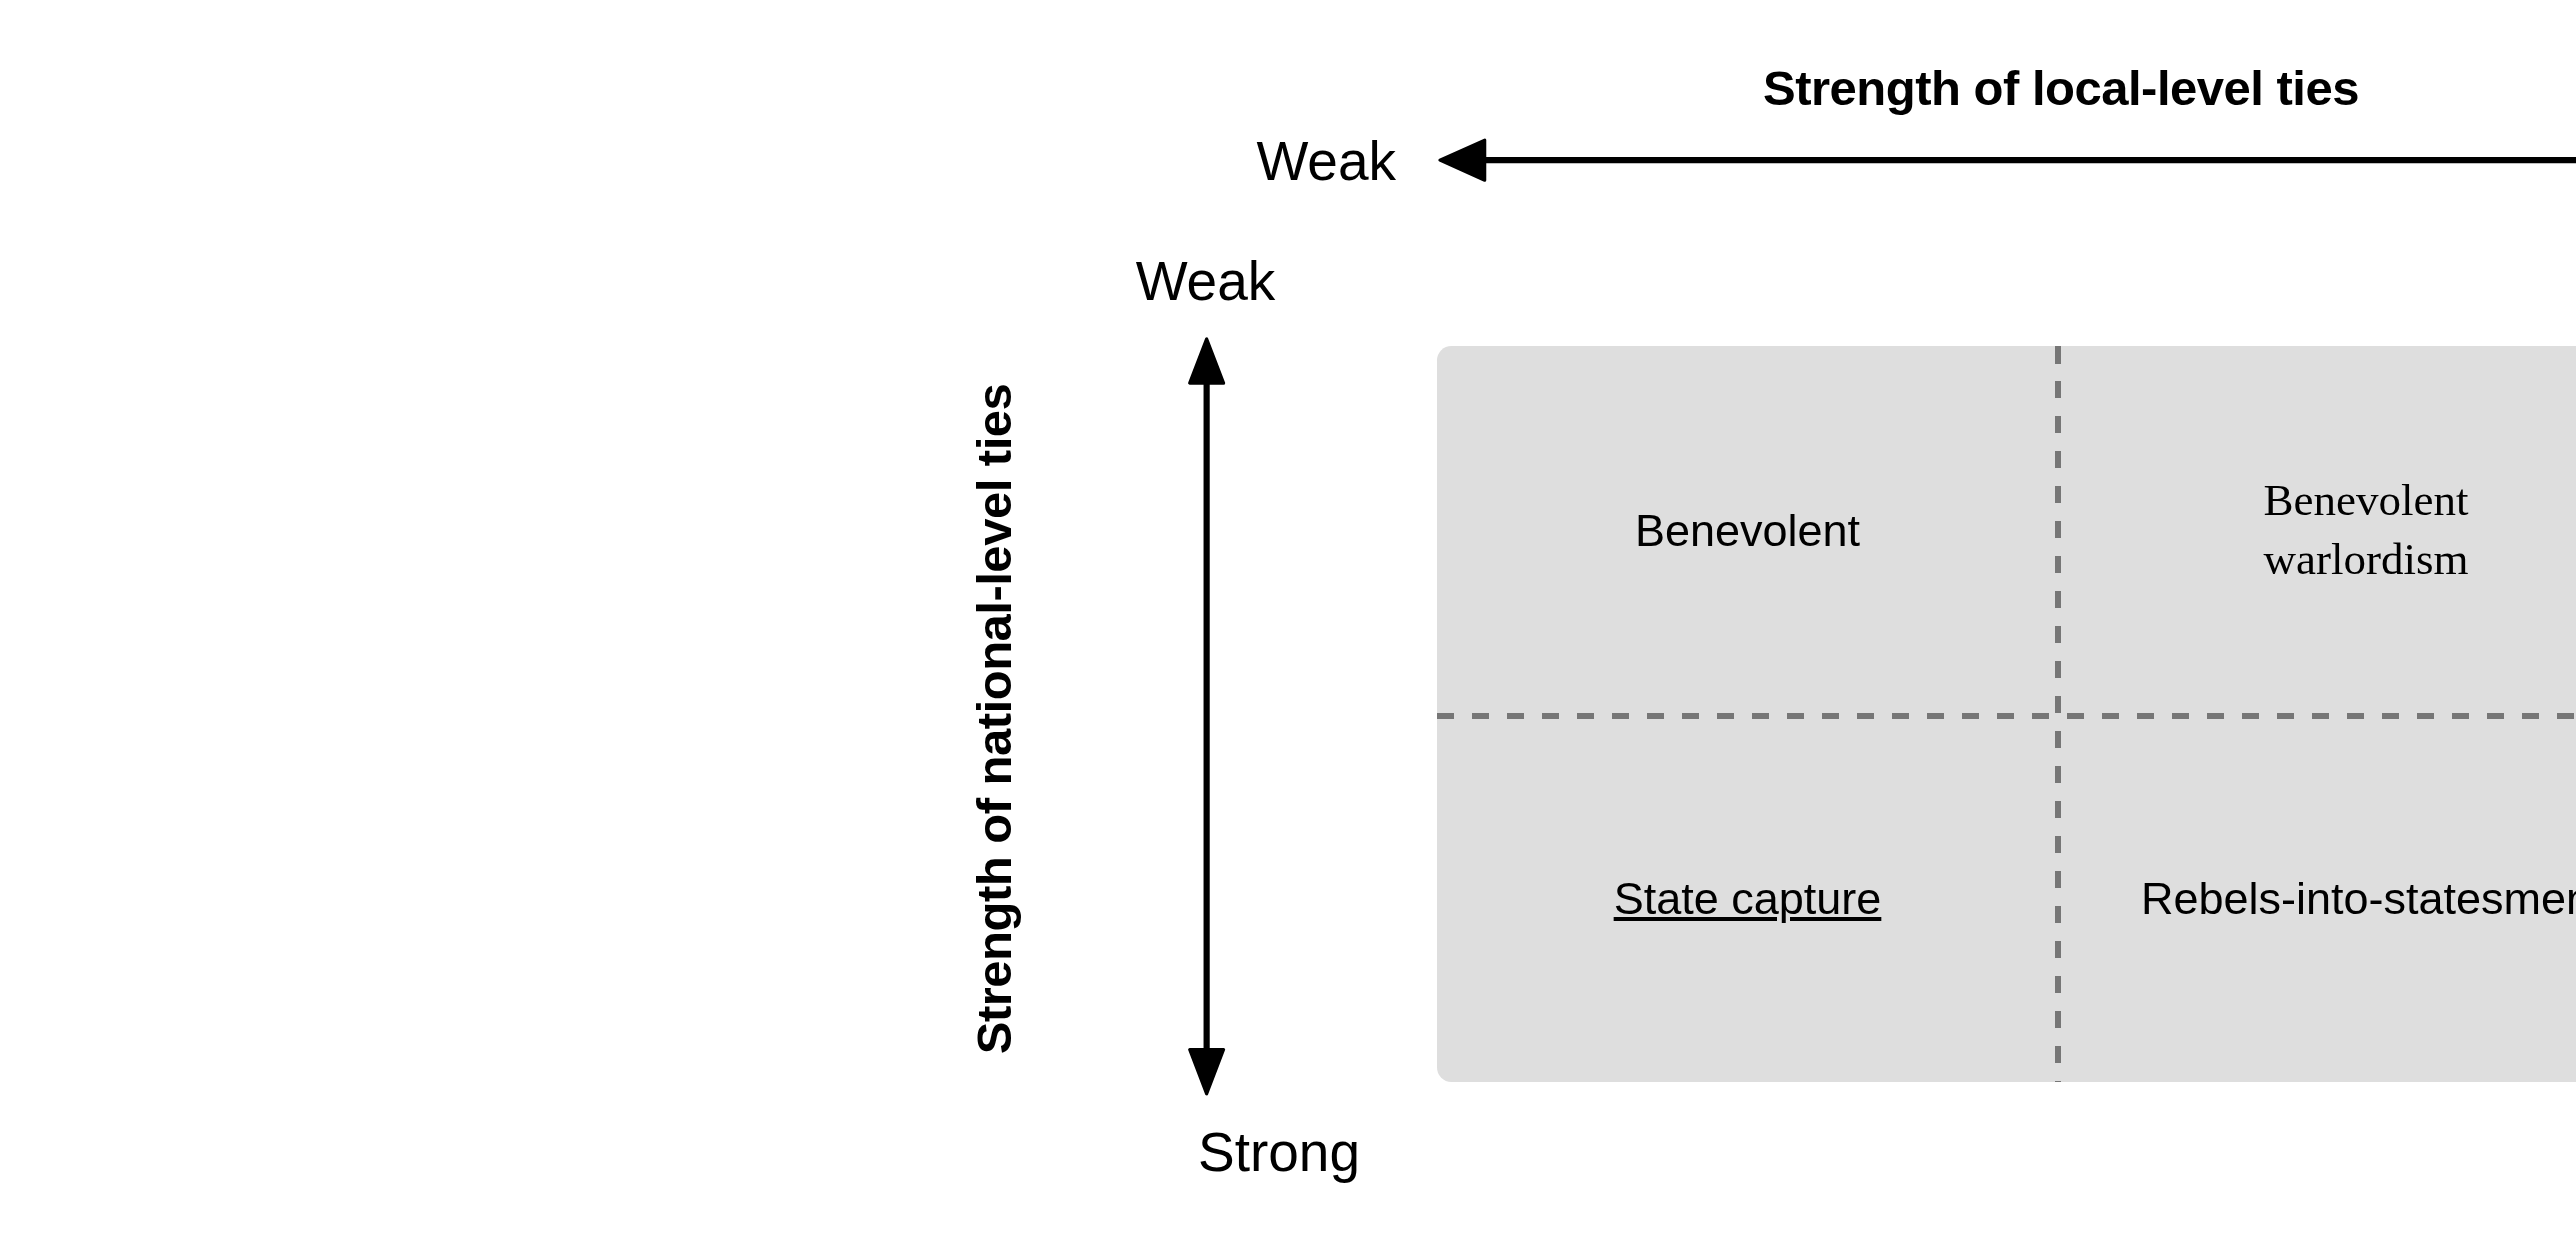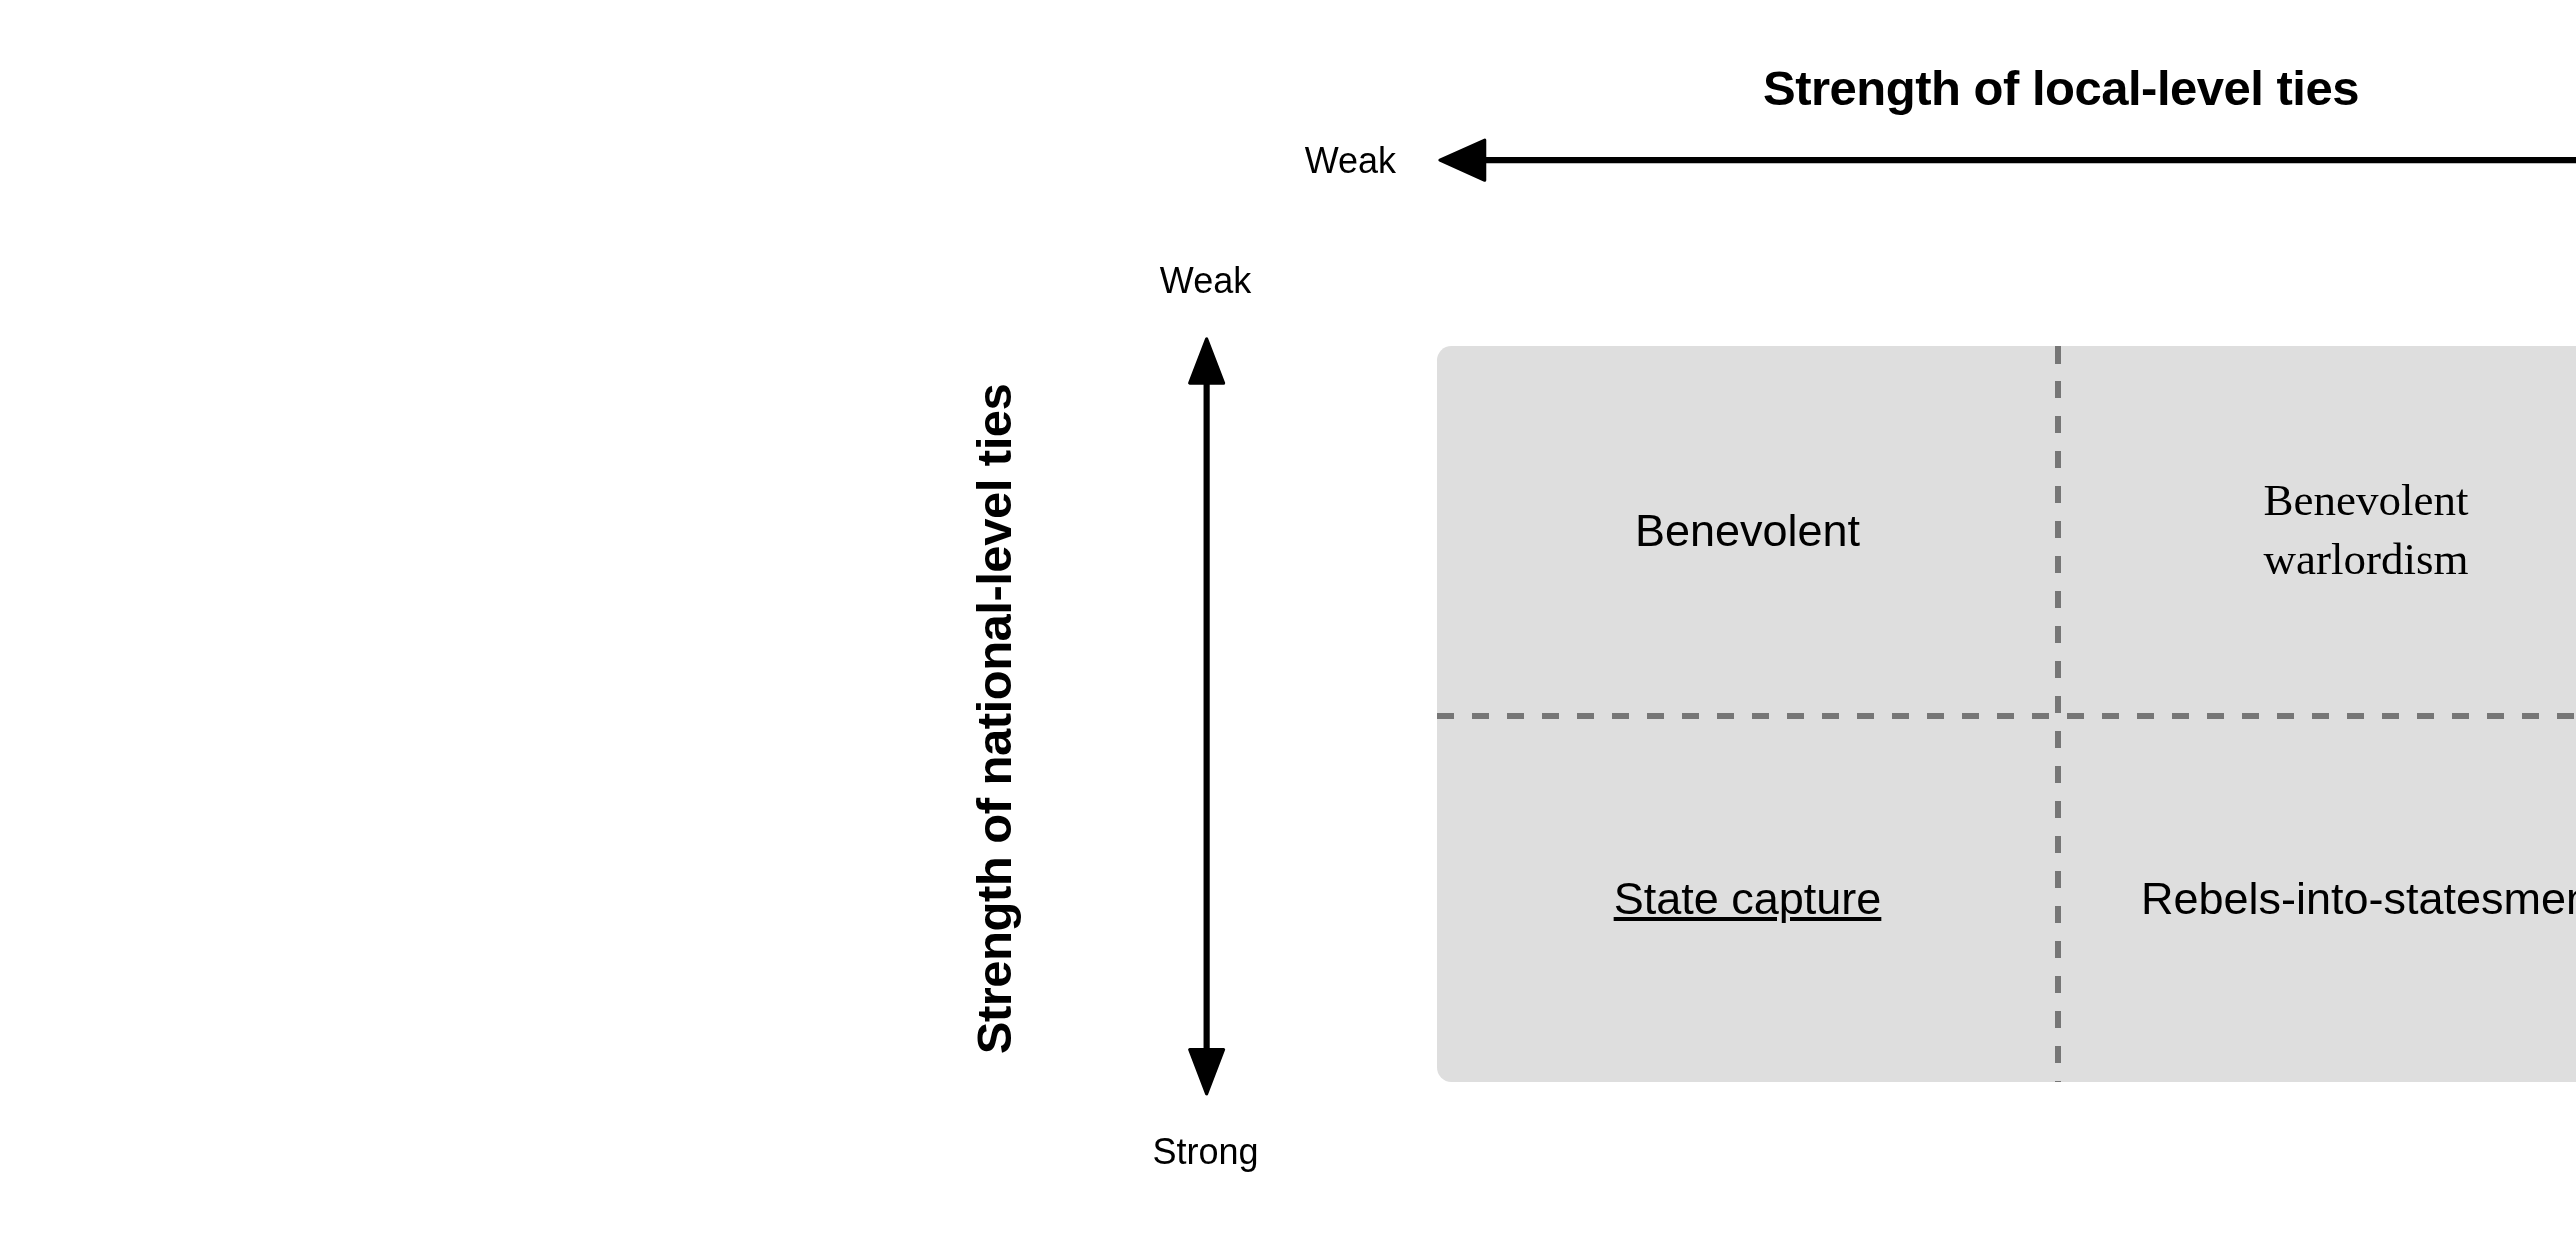--- a/index.html
+++ b/index.html
@@ -24,27 +24,27 @@
     left: 1443px; top: 60px; width: 1236px;
     text-align: center;
   }
   #y-axis-title {
     left: 994px; top: 719px;
     transform: translate(-50%, -50%) rotate(-90deg);
   }
 
   
   .end-label {
-    font-size: 36px;
+    font-size: 55px;
     line-height: 62px;
     white-space: nowrap;
   }
   #x-weak   { left: 1082px; top: 130px; width: 314px; text-align: right; }
   #y-weak   { left: 1051px; top: 250px;  width: 309px; text-align: center; }
-  #y-strong { left: 1051px; top: 1121px; width: 309px; text-align: center; }
+  #y-strong { left: 1051px; top: 1121px; width: 309px; text-align: right; }
 
   
   #matrix-box {
     left: 1437px; top: 346px;
     width: 1236px; height: 736px;
     background: #dedede;
     border-radius: 14.4px;
   }
 
   

